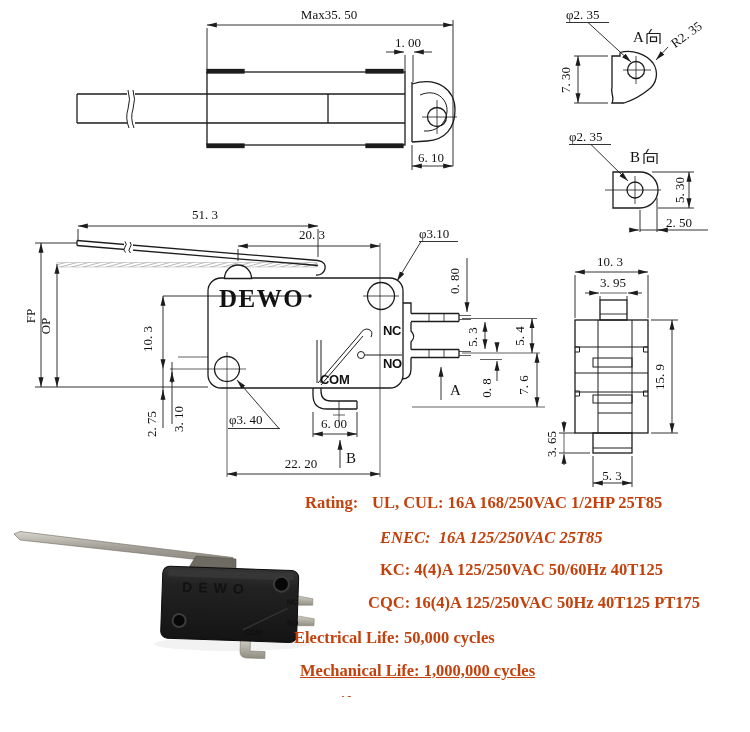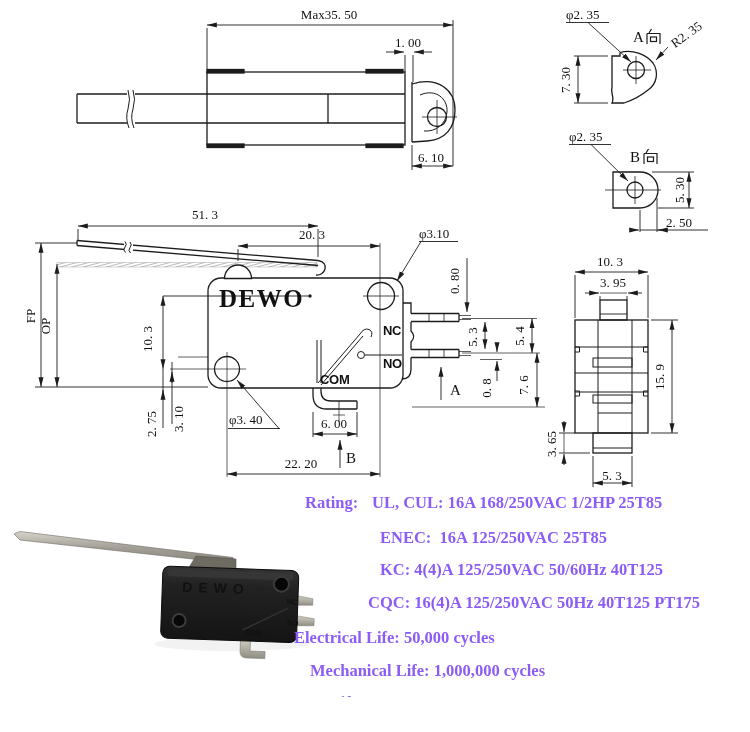--- a/index.html
+++ b/index.html
@@ -5,21 +5,21 @@
   html,body { margin:0; padding:0; background:#ffffff; }
   .canvas { position:relative; width:750px; height:697px; background:#fff; overflow:hidden; }
   svg { position:absolute; left:0; top:0; }
   svg text { font-family:"Liberation Serif", serif; fill:#111; stroke:none; }
   .d  { font-size:13px; }
   .sec{ font-size:15px; }
   .brand { font-size:25px; font-weight:bold; letter-spacing:1.5px; }
   .term  { font-family:"Liberation Sans", sans-serif; font-size:13px; font-weight:bold; letter-spacing:-0.3px; }
   .emboss{ font-family:"Liberation Sans", sans-serif; font-weight:bold; }
   .specs div { position:absolute; font-family:"Liberation Serif", serif; font-weight:bold;
-               font-size:16.5px; color:#8b5cf6; white-space:pre; }
+               font-size:16.5px; color:#c2410c; white-space:pre; }
 </style>
 </head>
 <body>
 
 <div class="canvas">
 <svg width="750" height="732" viewBox="0 0 750 732">
   <defs>
     <marker id="ar" markerUnits="userSpaceOnUse" markerWidth="10" markerHeight="7" viewBox="0 -2.6 9.5 5.2" refX="9.3" refY="0" orient="auto-start-reverse">
       <path d="M9.3,0 L0,2.4 L0,-2.4 Z" fill="#1c1c1c"></path>
     </marker>
@@ -336,20 +336,20 @@
       <text class="emboss" x="246" y="632" font-size="8" fill="#454545">COM</text>
       <text class="emboss" x="288" y="600" font-size="7.5" fill="#454545">NC</text>
       <text class="emboss" x="289" y="621" font-size="7.5" fill="#454545">NO</text>
     </g>
   </g>
 </svg>
 
   <div class="specs">
     <div style="left:305px; top:493px;">Rating:</div>
     <div style="left:372px; top:493px;">UL, CUL: 16A 168/250VAC 1/2HP 25T85</div>
-    <div style="left:380px; top:528px;">ENEC:  16A 125/250VAC 25T85</div>
+    <div style="left:380px; top:528px;font-style:italic;">ENEC:  16A 125/250VAC 25T85</div>
     <div style="left:380px; top:560px;">KC: 4(4)A 125/250VAC 50/60Hz 40T125</div>
     <div style="left:368px; top:593px;">CQC: 16(4)A 125/250VAC 50Hz 40T125 PT175</div>
     <div style="left:294px; top:628px;">Electrical Life: 50,000 cycles</div>
-    <div style="left:310px; top:661px;">Mechanical Life: 1,000,000 cycles</div>
+    <div style="left:300px; top:661px;text-decoration:underline;">Mechanical Life: 1,000,000 cycles</div>
     <div style="left:310px; top:693px;">IP Life: IP40</div>
   </div>
 </div>
 
 </body></html>

